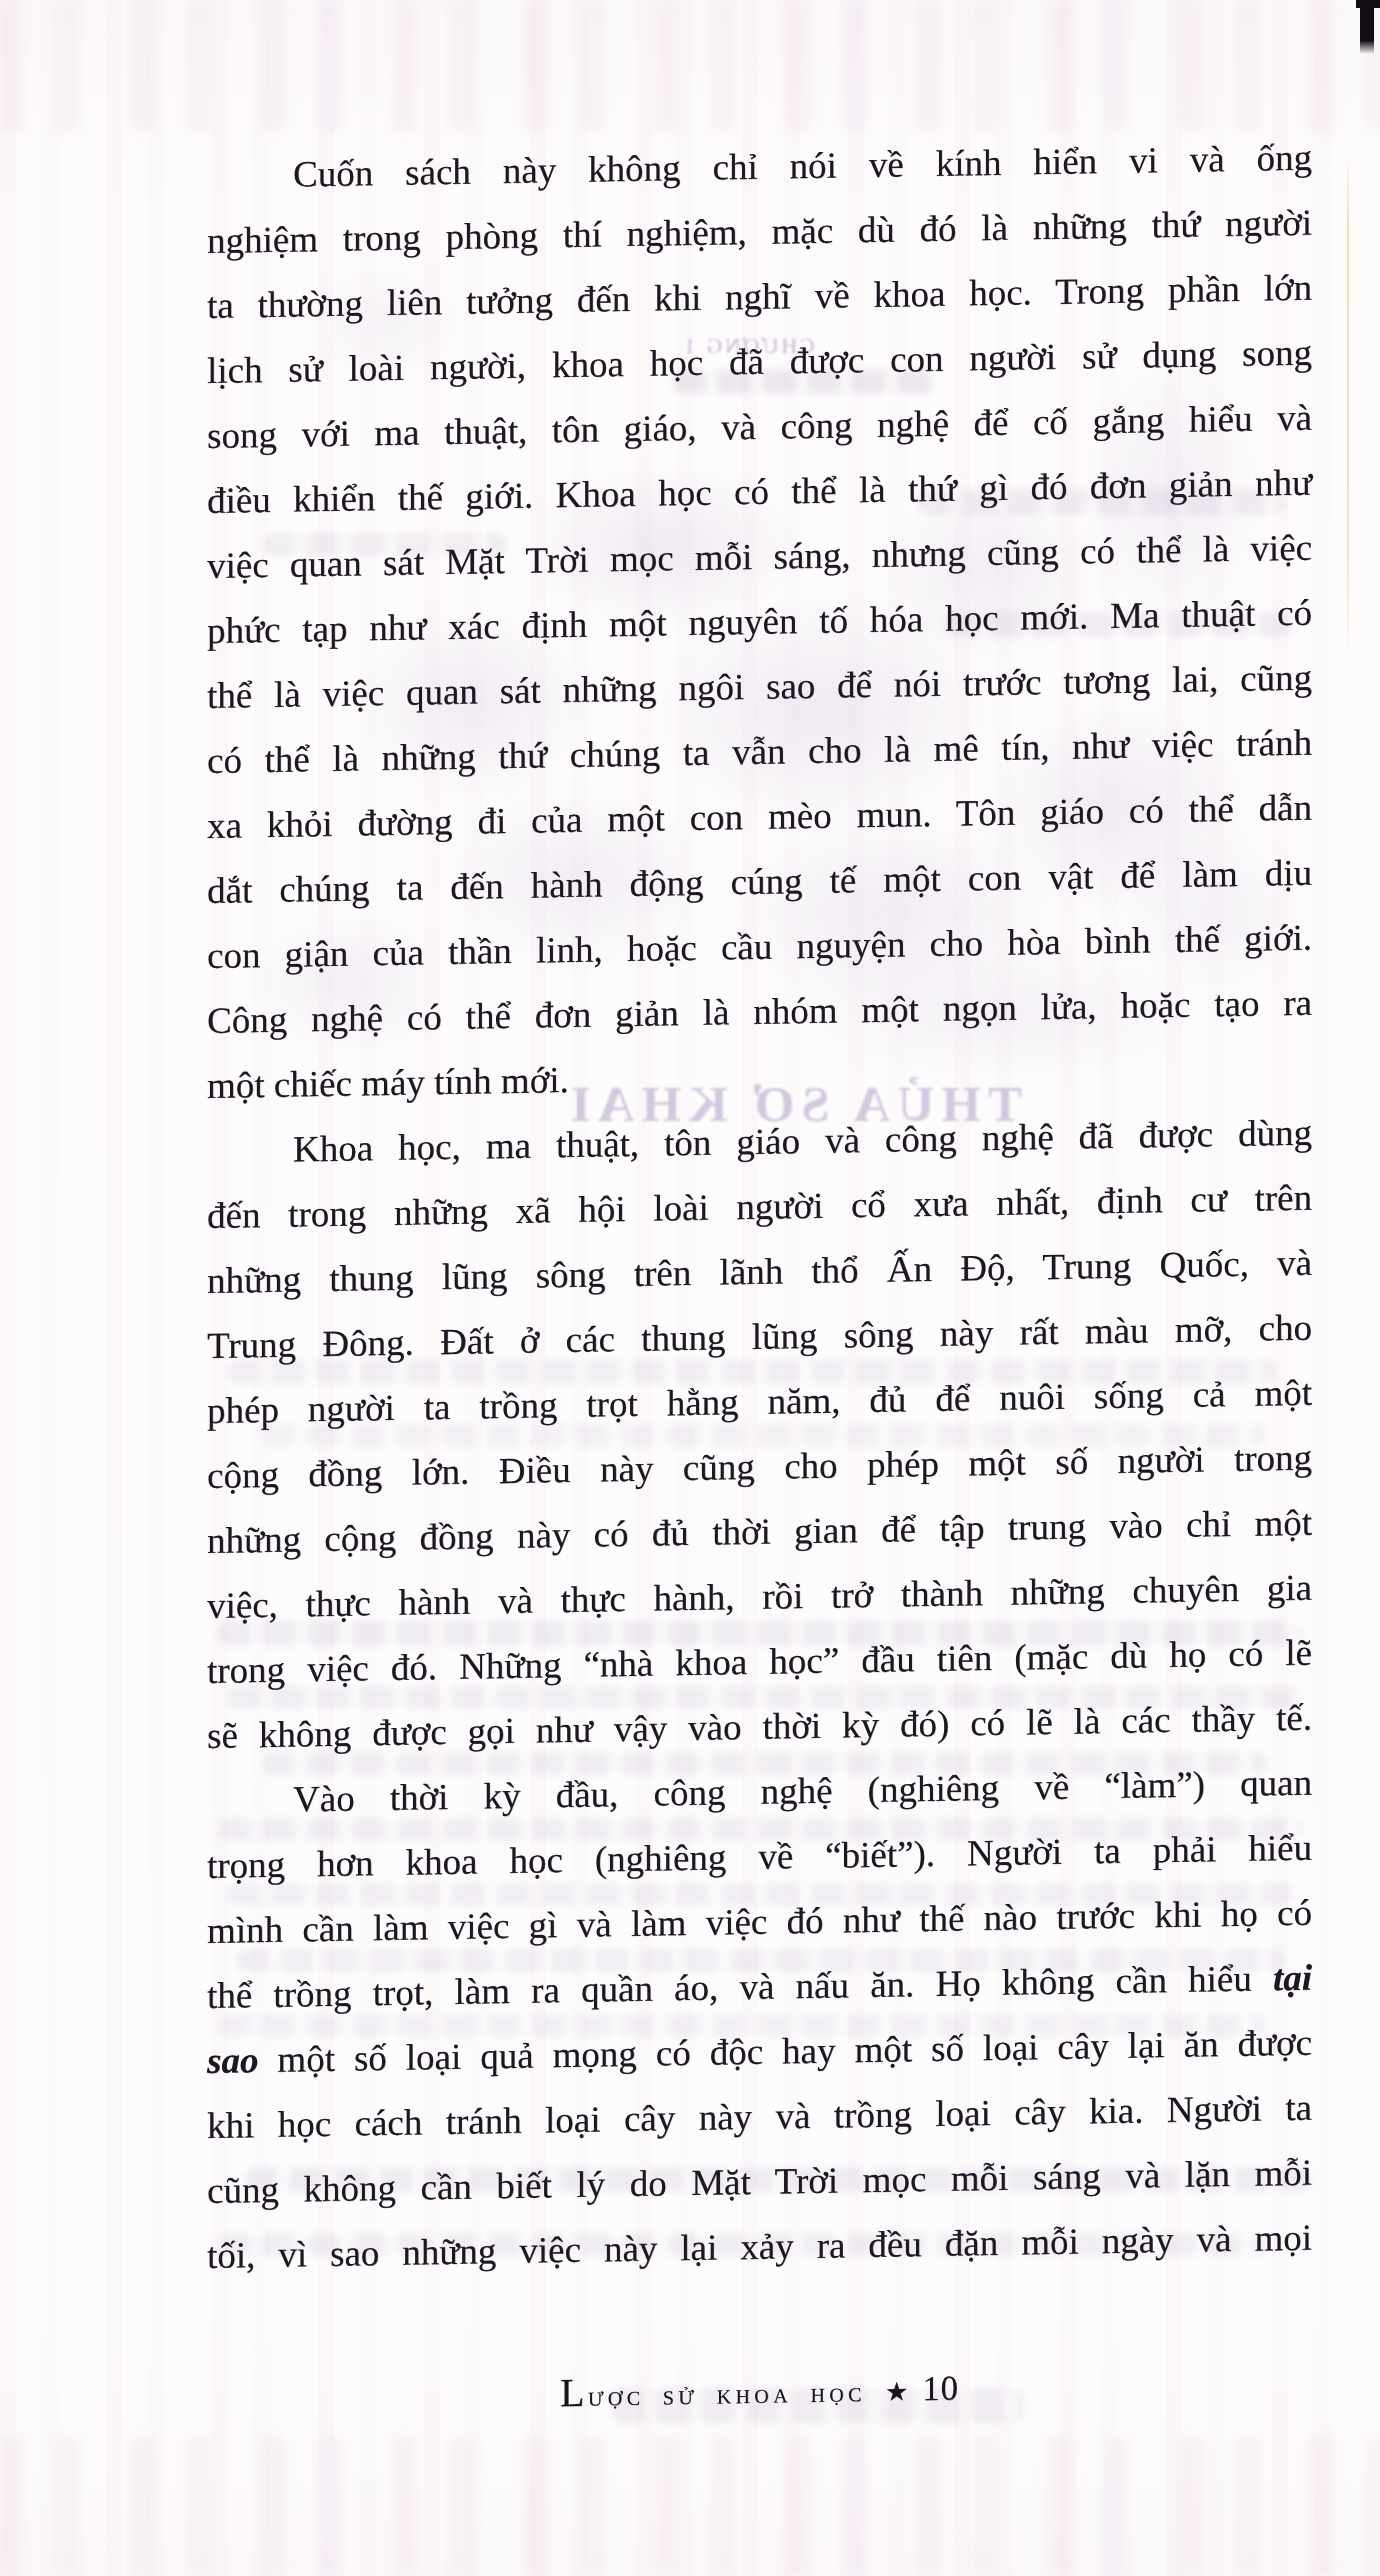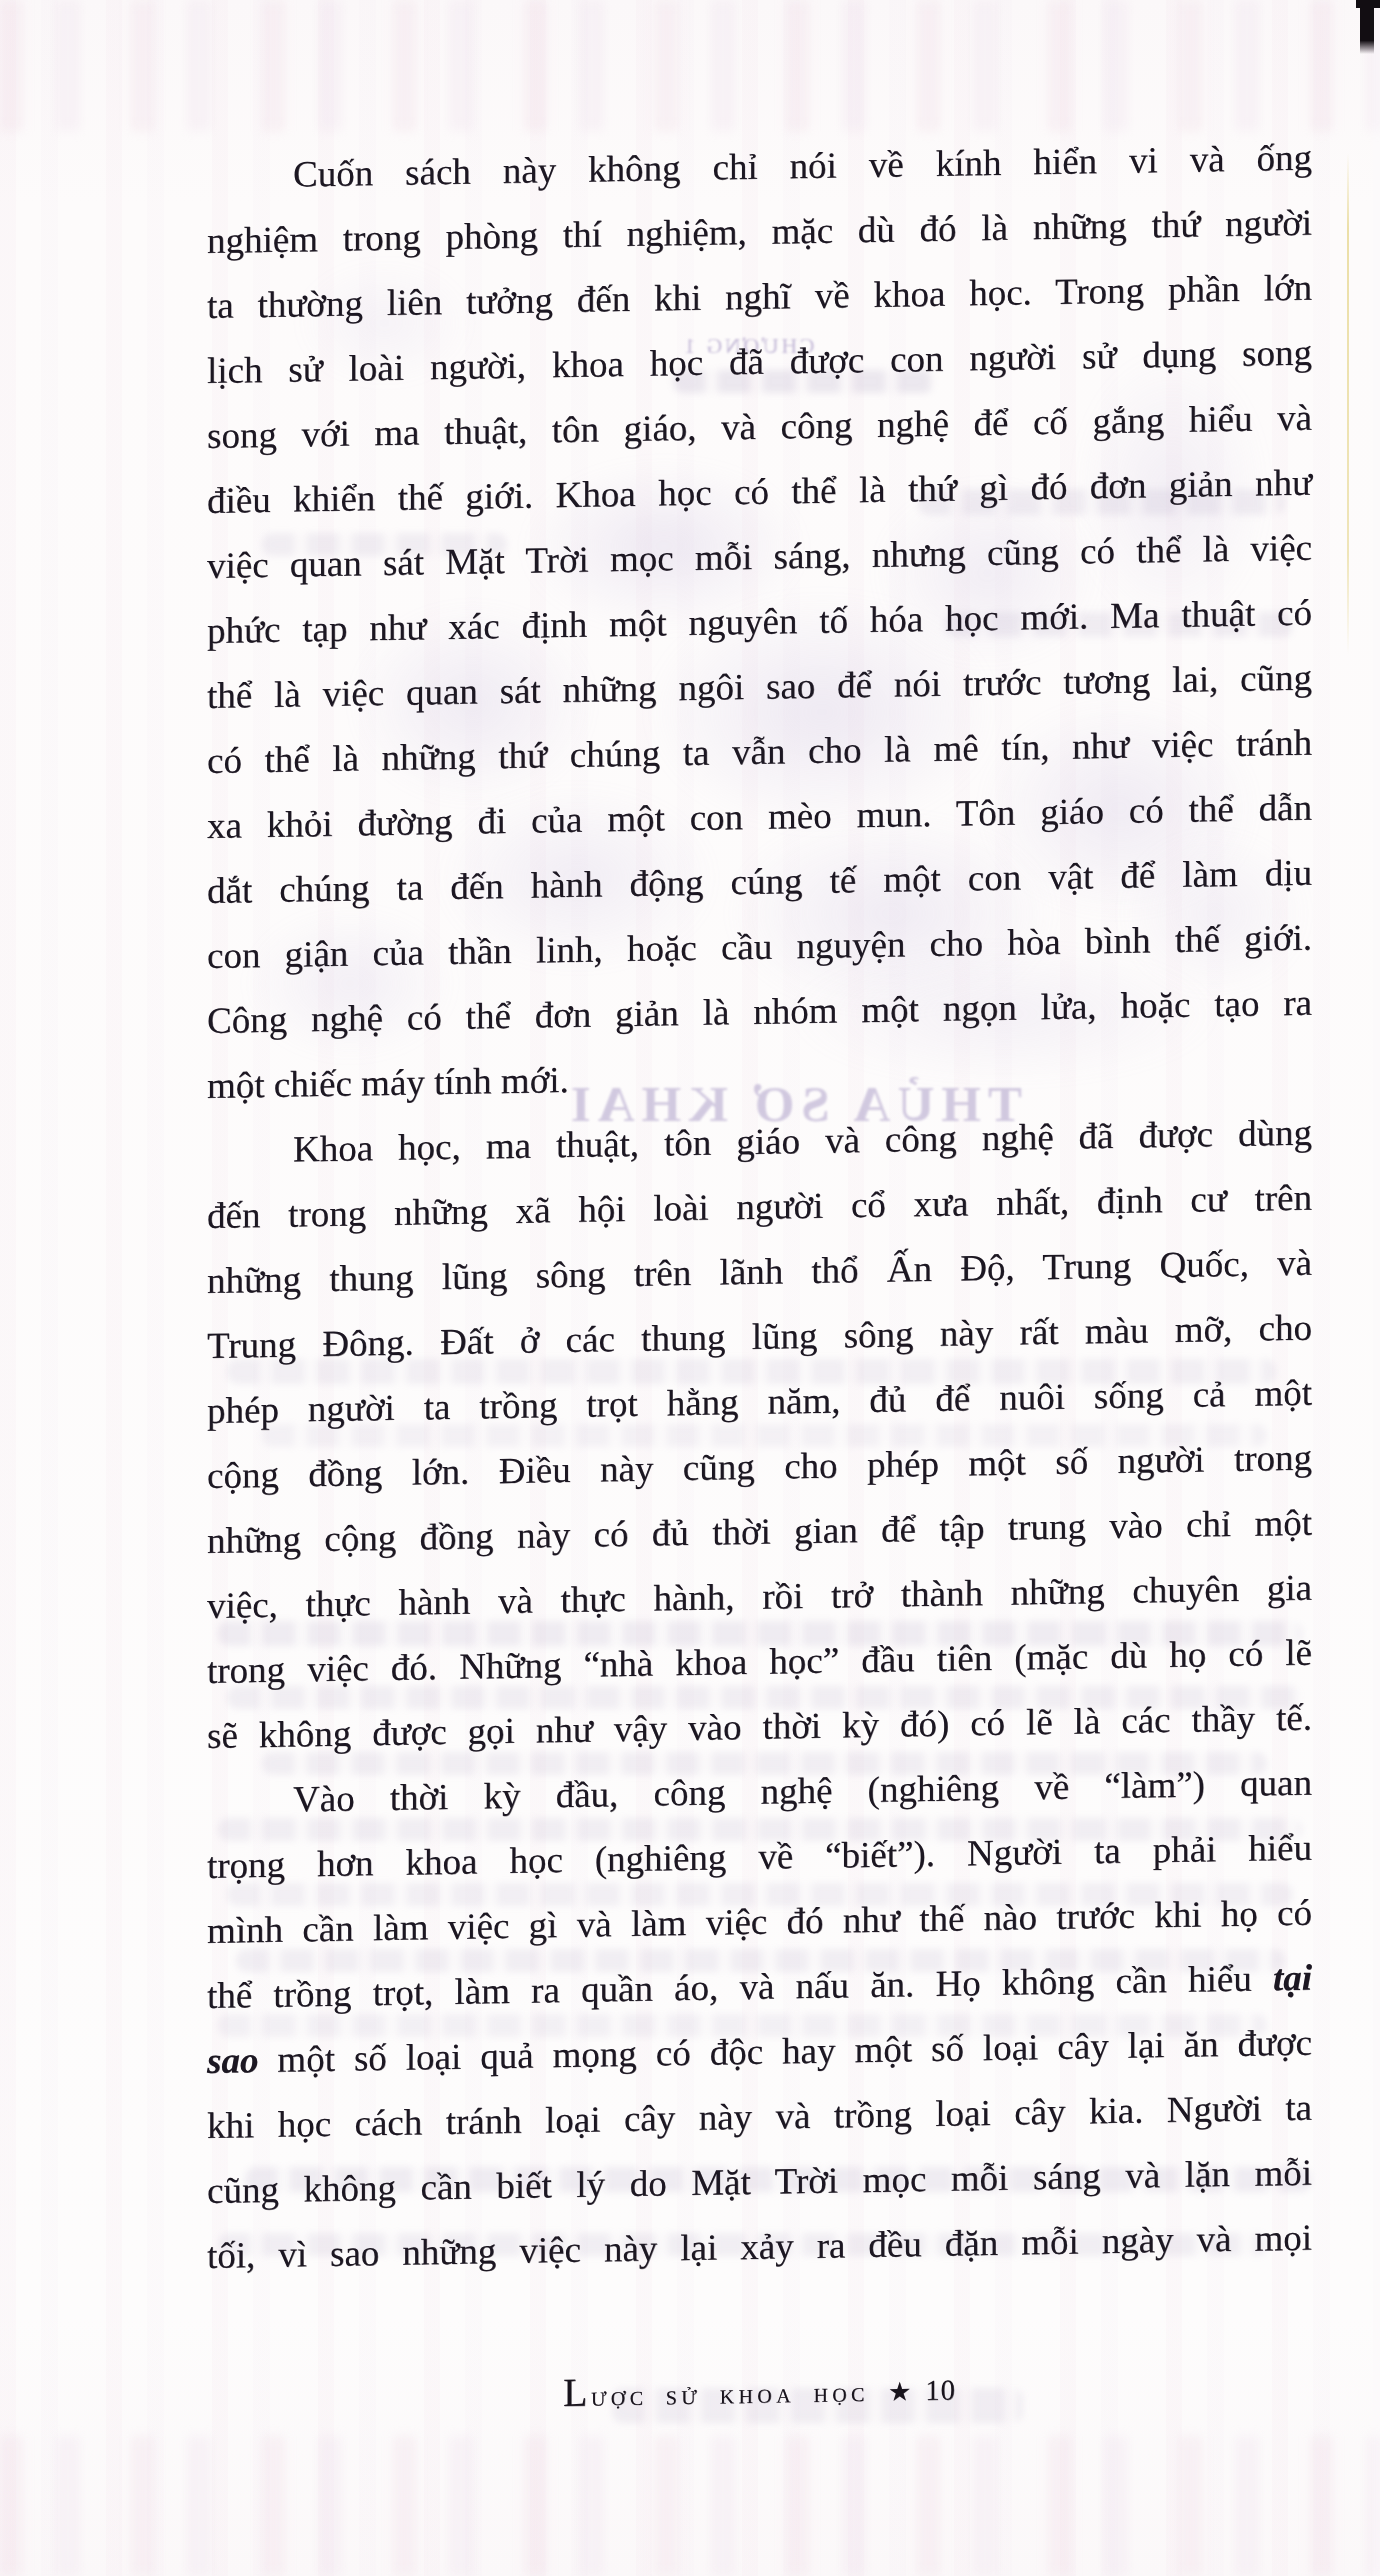--- a/index.html
+++ b/index.html
@@ -48,21 +48,21 @@
   .line{text-align:justify;text-align-last:justify;white-space:normal;}
   .line.short{text-align-last:left;}
   .line.indent{text-indent:86px;}
   .italic{font-style:italic;font-weight:bold;}
 
   .footer-line{position:absolute;left:0;top:2237px;width:100%;text-align:center;
     font-size:28px;line-height:38px;letter-spacing:4.4px;word-spacing:7px;color:#18131c;}
   .footer-title{display:inline-block;font-variant:small-caps;}
   .footer-title::first-letter{font-size:40px;letter-spacing:3.5px;}
   .footer-star{display:inline-block;margin:0 14px 0 19px;font-size:26px;letter-spacing:0;}
-  .footer-num{display:inline-block;font-size:29px;letter-spacing:0.9px;}
+  .footer-num{display:inline-block;font-size:35px;letter-spacing:0.9px;}
 </style>
 </head>
 <body>
 
 <div class="page">
 
   <div class="streaks"></div>
   <div class="noise-band noise-top"></div>
   <div class="noise-band noise-bottom"></div>
 

